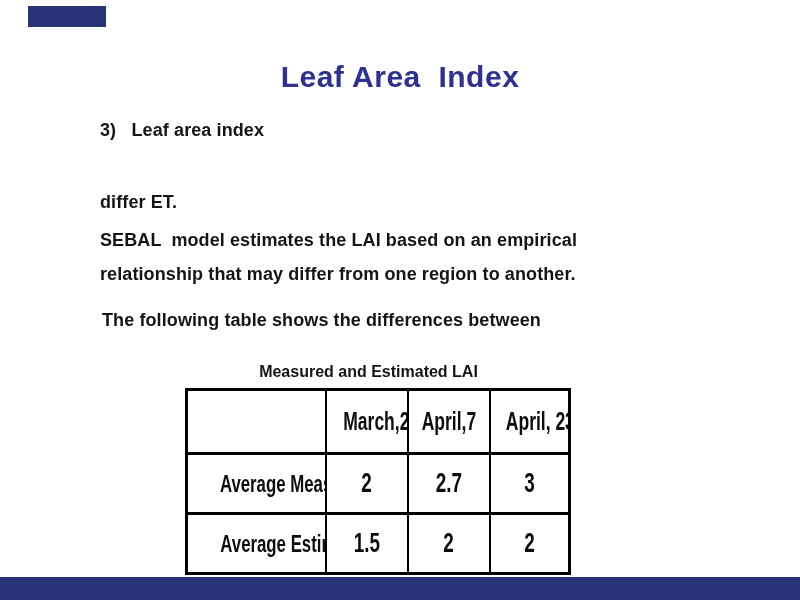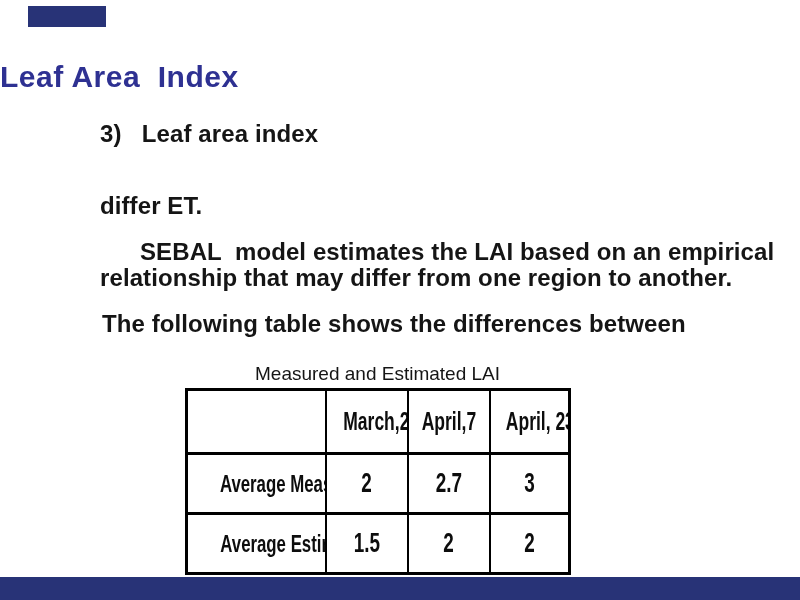--- a/index.html
+++ b/index.html
@@ -14,43 +14,44 @@
   .decor-top{
     position:absolute;left:28px;top:6px;width:78px;height:21px;
     background:var(--decor-navy,#283377);
   }
   .decor-bottom{
     position:absolute;left:0;top:577px;width:800px;height:23px;
     background:var(--decor-navy,#283377);
   }
   .title{
     position:absolute;left:0;top:60px;width:800px;
+    text-align:center;
     font-size:30px;font-weight:bold;
     color:var(--title-blue,#2E3192);
     letter-spacing:0.5px;
     white-space:pre;
   }
   .bodyline{
     position:absolute;
-    font-size:24px;font-weight:bold;
+    font-size:18px;font-weight:bold;
     color:var(--text-black,#151515);
     white-space:pre;
     letter-spacing:0.1px;
   }
   .heading{left:100px;top:120px;}
   .p1a{left:100px;top:166px;}
   .p1b{left:100px;top:192px;}
-  .p2a{left:100px;top:238px;margin-left:40px;}
+  .p2a{left:100px;top:230px;}
   .p2b{left:100px;top:264px;}
   .p3a{left:102px;top:310px;}
   .p3b{left:102px;top:336px;}
   .tbl-caption{
-    position:absolute;left:186px;top:363px;width:383px;
+    position:absolute;left:177px;top:363px;width:383px;
     text-align:center;
-    font-size:19px;font-weight:normal;
+    font-size:16px;font-weight:bold;
     color:var(--text-black,#151515);
     white-space:pre;
   }
   table.lai{
     position:absolute;left:185px;top:388px;
     width:383px;
     border-collapse:collapse;
     table-layout:fixed;
     border:3px solid var(--table-border,#000);
   }

